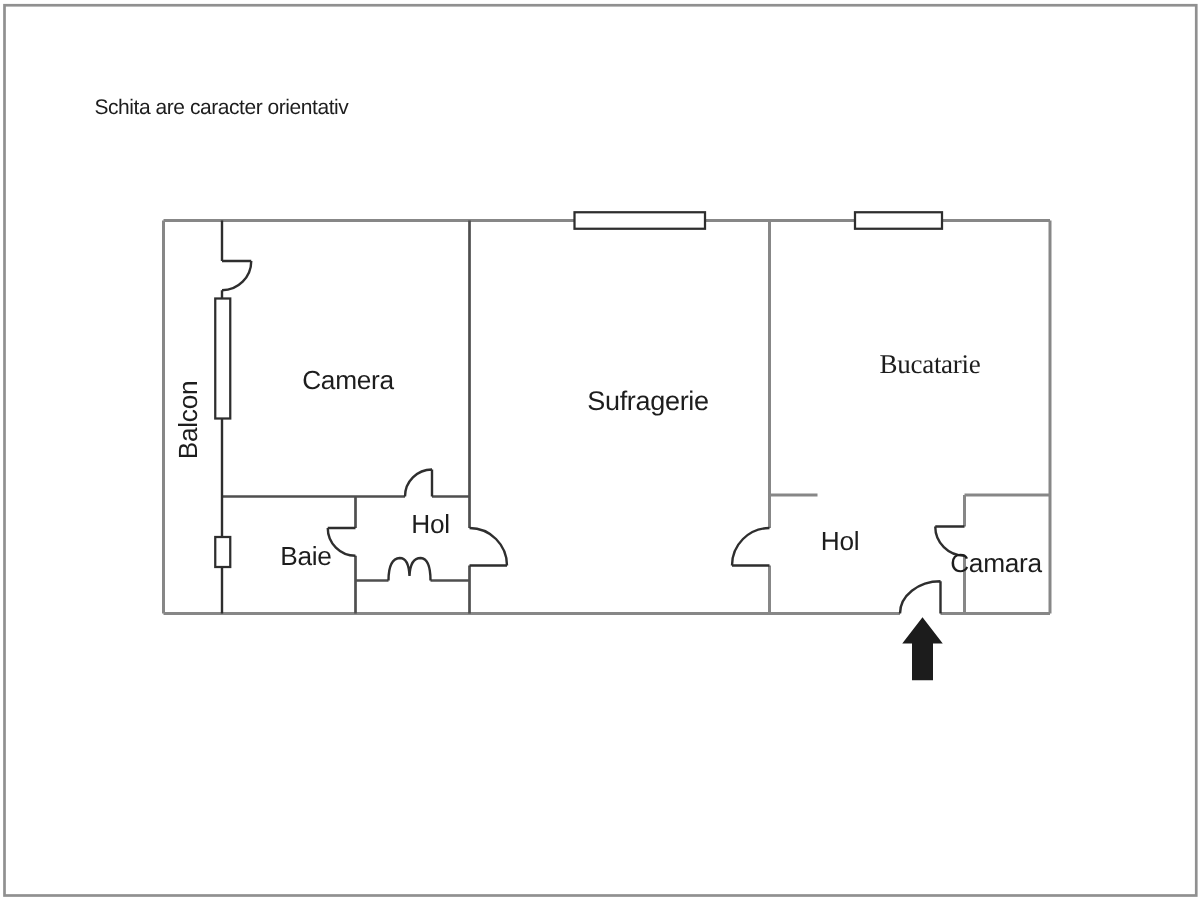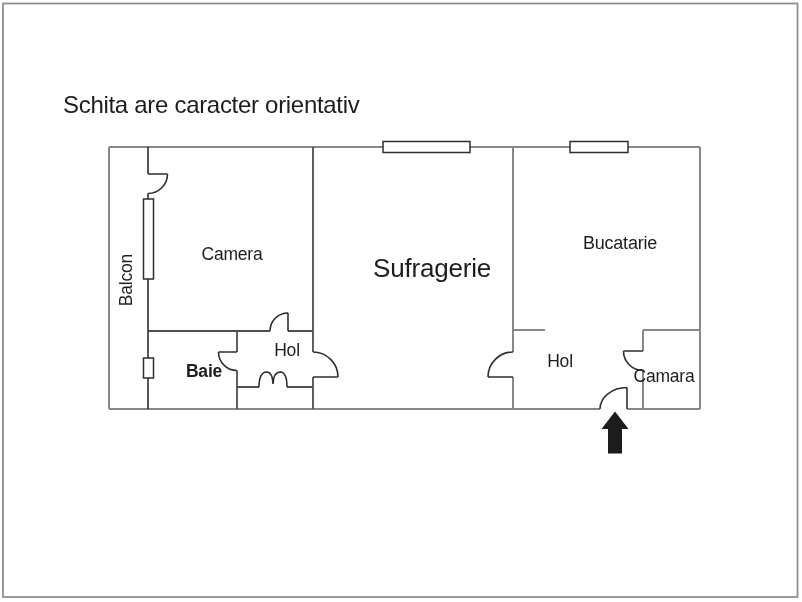--- a/index.html
+++ b/index.html
@@ -7,28 +7,28 @@
         font-family:"Liberation Sans",sans-serif;color:var(--text,#1d1d1d);}
   #plan-svg{position:absolute;left:0;top:0;}
   .border-rect{fill:none;stroke:var(--border,#909090);stroke-width:1.8;}
   .walls{fill:none;stroke:var(--wall,#878787);stroke-width:2;}
   .midwalls{fill:none;stroke:var(--midwall,#4f4f4f);stroke-width:1.8;}
   .details{fill:none;stroke:var(--detail,#2e2e2e);stroke-width:1.6;}
   .window{fill:#ffffff;stroke:var(--detail,#2e2e2e);stroke-width:1.5;}
   .arrow{fill:var(--arrow,#1c1c1c);stroke:none;}
   .lbl{position:absolute;transform:translate(-50%,-50%);font-size:17.5px;
        white-space:nowrap;letter-spacing:-0.2px;}
-  #title-label{position:absolute;left:63px;top:63px;font-size:24px;
-       letter-spacing:-0.3px;white-space:nowrap;margin-top:28px;}
+  #title-label{position:absolute;left:63px;top:63px;font-size:14px;
+       letter-spacing:-0.3px;white-space:nowrap;}
   #lbl-balcon{left:126px;top:280px;transform:translate(-50%,-50%) rotate(-90deg);}
   #lbl-camera{left:232px;top:254px;}
-  #lbl-sufragerie{left:432px;top:268px;font-size:26px;}
-  #lbl-bucatarie{left:620px;top:243px;font-size:18px;}
+  #lbl-sufragerie{left:432px;top:268px;font-size:18px;}
+  #lbl-bucatarie{left:620px;top:243px;font-size:18px;font-family:Liberation Serif, serif;}
   #lbl-hol-left{left:287px;top:350px;}
-  #lbl-baie{left:204px;top:371px;font-weight:bold;}
+  #lbl-baie{left:204px;top:371px;}
   #lbl-hol-right{left:560px;top:361px;}
   #lbl-camara{left:664px;top:376px;}
 </style>
 </head>
 <body>
 
 <div id="page">
 
   <svg id="plan-svg" width="802" height="602" viewBox="0 0 802 602">
 

